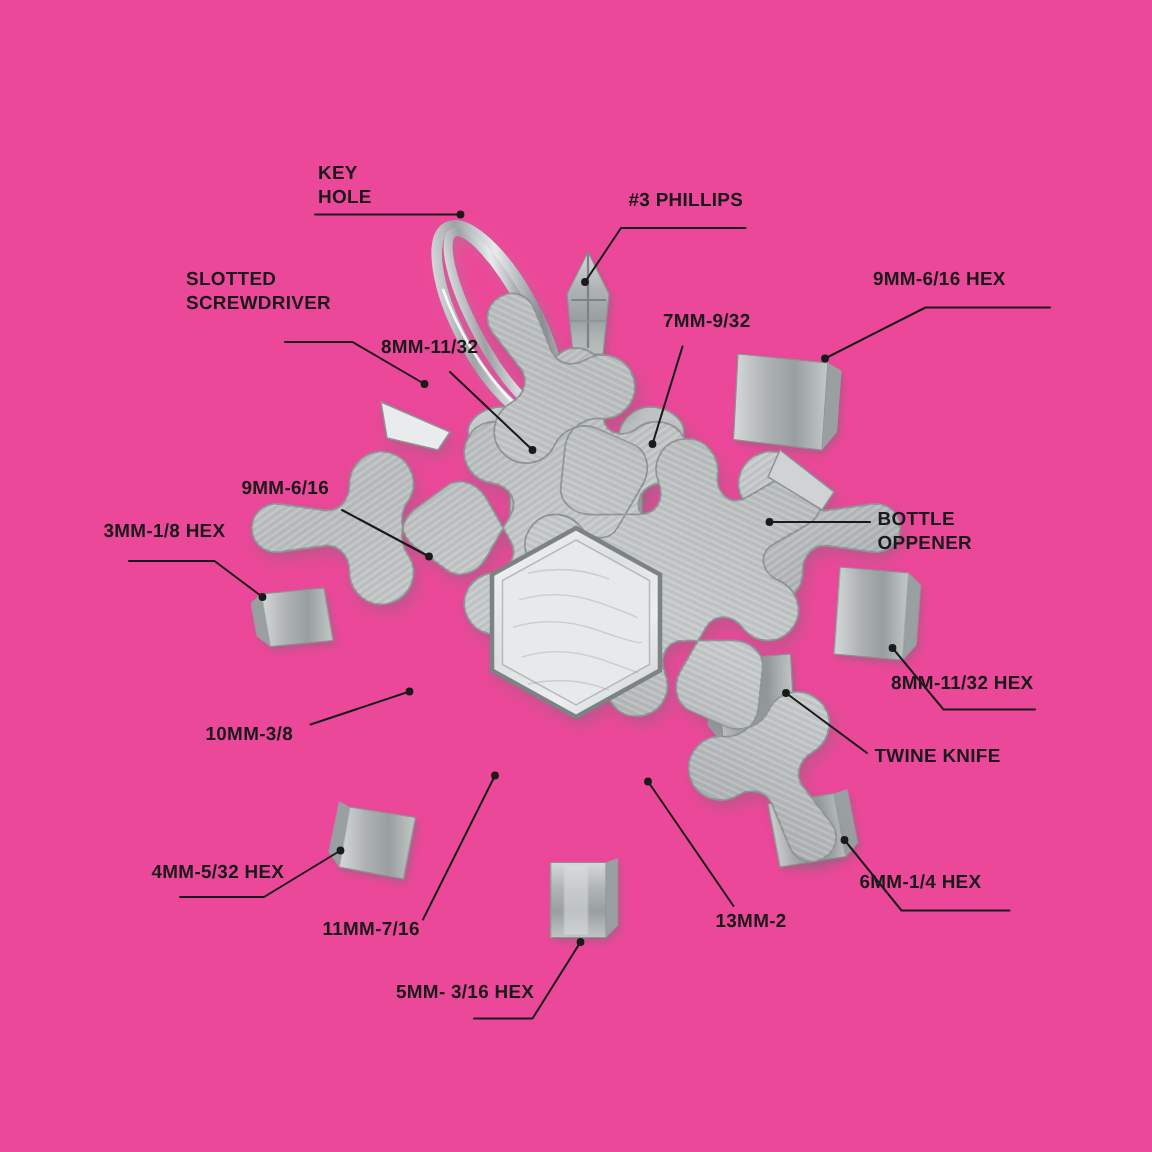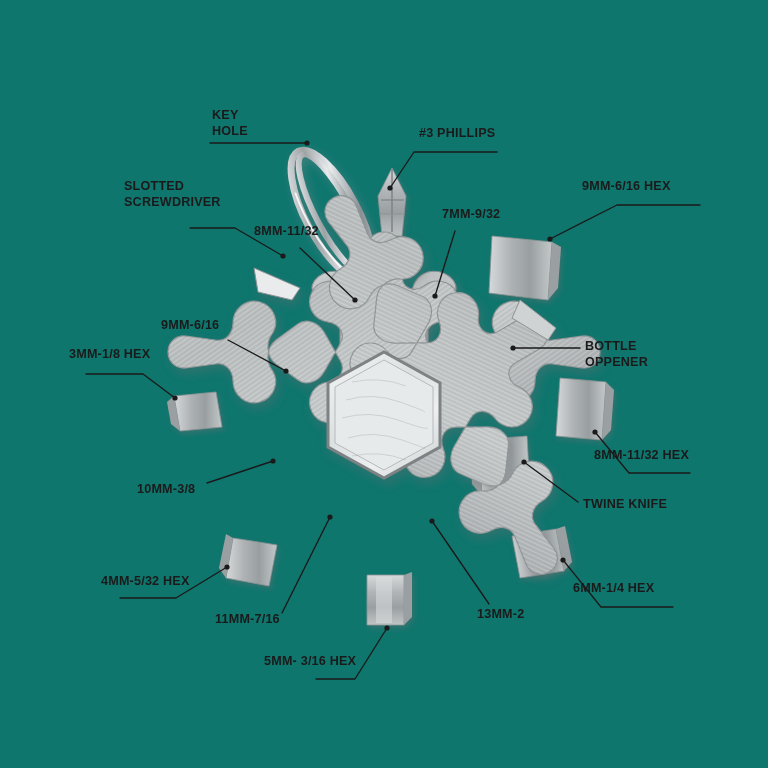--- a/index.html
+++ b/index.html
@@ -8,21 +8,21 @@
     padding: 0;
     background: #ffffff;
   }
   body {
     font-family: "Liberation Sans", "DejaVu Sans", sans-serif;
   }
   #stage {
     position: relative;
     width: 768px;
     height: 768px;
-    background: #0f766e;
+    background: #ec4899;
     overflow: hidden;
   }
   #diagram-svg {
     position: absolute;
     left: 0;
     top: 0;
     width: 768px;
     height: 768px;
   }
   .lbl {

